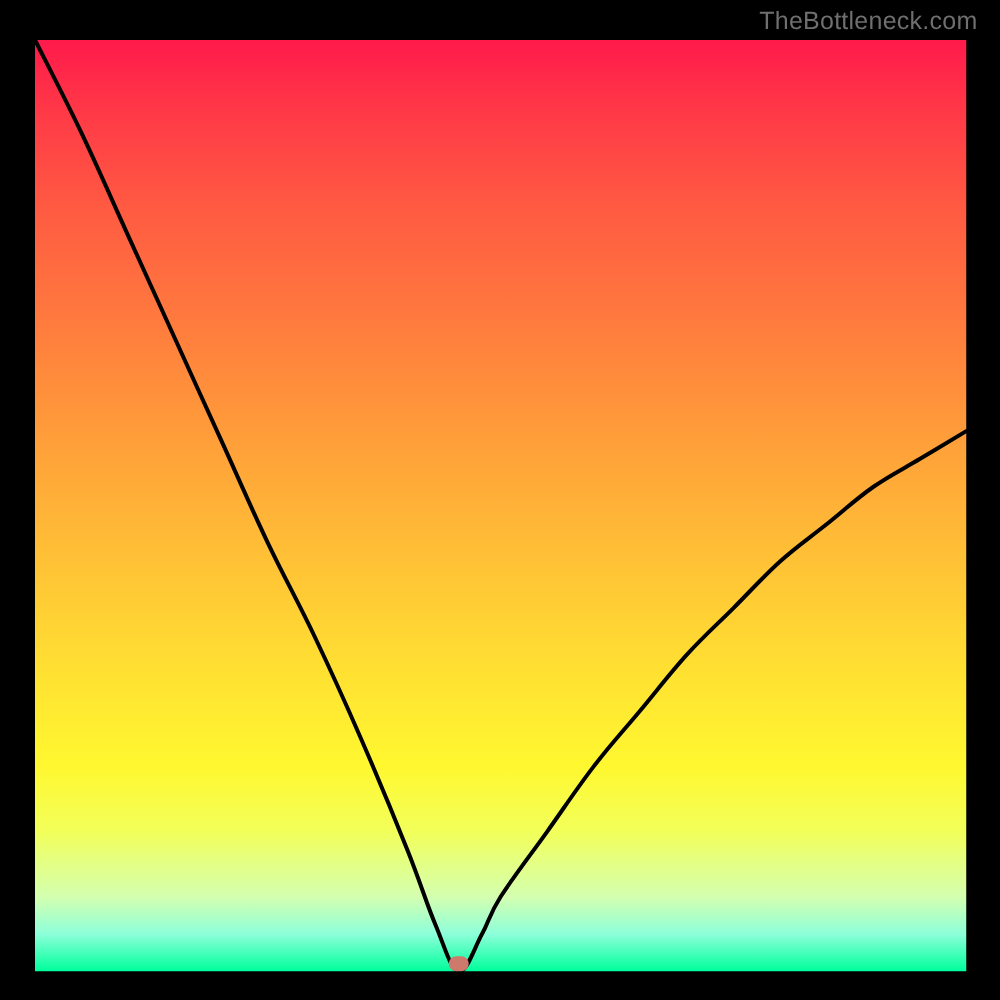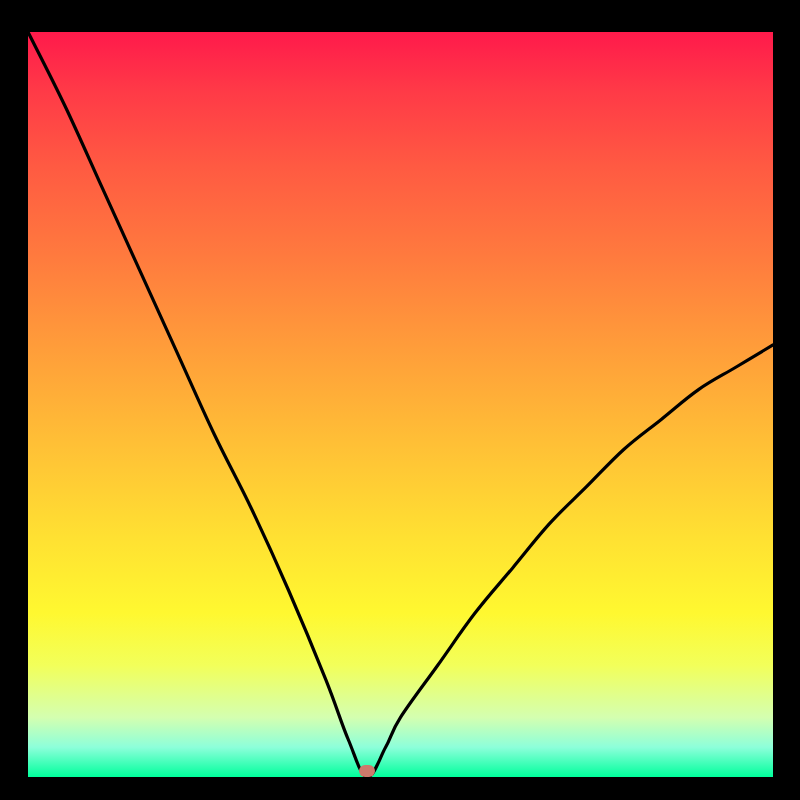--- a/index.html
+++ b/index.html
@@ -62,20 +62,21 @@
     height: 12px;
     background: #cd7a6c;
     border-radius: 6px;
   }
 </style>
 </head>
 <body>
 
 <div class="frame">
 
+  <div class="watermark">TheBottleneck.com</div>
 
   <div class="plot">
 
     <svg class="curve" viewBox="0 0 745 745" preserveAspectRatio="none">
       <path id="curve-path" d="M 0 0 C 6.705 13.41 23.84 46.33900000000001 37.25 74.5 C 50.66 102.66099999999999 61.09 126.94799999999994 74.5 156.44999999999993 C 87.91 185.95199999999994 98.34 208.89799999999997 111.75 238.39999999999998 C 125.16 267.902 135.59 290.848 149 320.35 C 162.41 349.85200000000003 172.84 374.139 186.25 402.3 C 199.66 430.461 210.09 448.639 223.5 476.8 C 236.91 504.961 247.34 527.907 260.75 558.75 C 274.16 589.593 287.272 621.3299999999999 298 648.15 C 308.728 674.97 312.97450000000003 690.317 320.35 707.75 C 327.7255 725.183 332.27000000000004 743.659 338.975 745 C 345.68 746.341 351.5655 725.928 357.59999999999997 715.2 C 363.63449999999995 704.4720000000001 363.113 700.151 372.5 685.4 C 381.887 670.649 396.34000000000003 652.024 409.75000000000006 633.25 C 423.1600000000001 614.476 433.59000000000003 598.533 447 581.1 C 460.40999999999997 563.667 470.84 552.492 484.25 536.4 C 497.66 520.308 508.09 506.45099999999996 521.5 491.7 C 534.91 476.949 545.34 467.86 558.75 454.45 C 572.16 441.03999999999996 582.59 429.269 596 417.2 C 609.41 405.131 619.84 398.12800000000004 633.25 387.40000000000003 C 646.66 376.672 657.09 366.98699999999997 670.5 357.59999999999997 C 683.91 348.21299999999997 694.34 343.29599999999994 707.75 335.24999999999994 C 721.16 327.20399999999995 738.295 316.923 745 312.90000000000003" fill="none" stroke="#000" stroke-width="3.2" stroke-linejoin="round" stroke-linecap="round"></path>
     </svg>
 
     <div class="marker" id="marker" style="left: 330.975px; top: 733.04px;"></div>
   </div>
 

